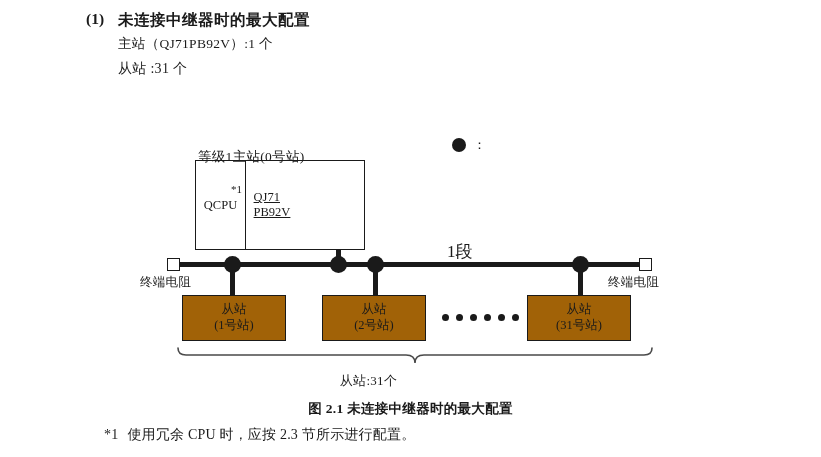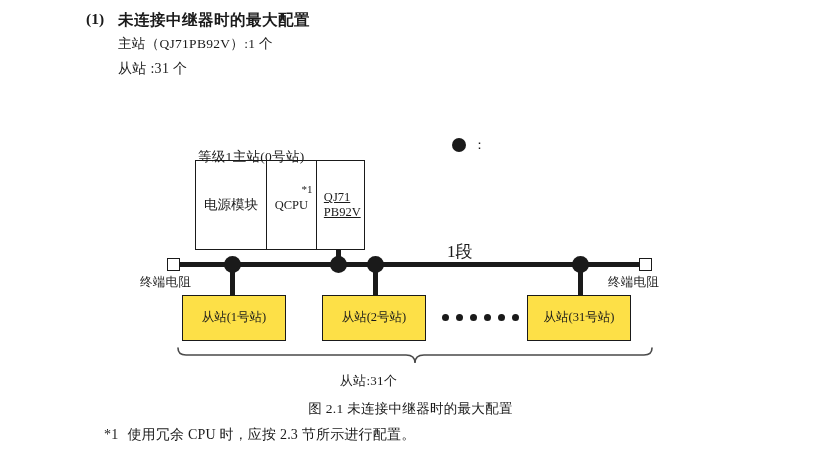--- a/index.html
+++ b/index.html
@@ -162,26 +162,26 @@
     font-size: 17px;
     white-space: nowrap;
   }
 
   
   .slave-box {
     height: 46px;
     border: 1.3px solid #1a1a1a;
     box-sizing: border-box;
     display: flex;
-    flex-direction: row;
+    flex-direction: column;
     align-items: center;
     justify-content: center;
     font-size: 12.5px;
     line-height: 1.25;
-    background: #fde047;
+    background: #a16207;
   }
   .slave-box .sb-l1, .slave-box .sb-l2 { display: block; }
   #slave-1 { left: 182px; top: 295px; width: 104px; }
   #slave-2 { left: 322px; top: 295px; width: 104px; }
   #slave-31 { left: 527px; top: 295px; width: 104px; }
 
   #ellipsis-dots {
     left: 442px; top: 314px;
     display: flex;
     gap: 7px;
@@ -206,21 +206,21 @@
     letter-spacing: 0.3px;
   }
   #brace-label span { margin-left: -4px; }
 
   
   #figure-caption {
     left: 0; top: 400px;
     width: 821px;
     text-align: center;
     font-size: 13.5px;
-    font-weight: normal;
+    font-weight: bold;
     letter-spacing: 0.3px;
   }
   #footnote {
     left: 104px; top: 426px;
     font-size: 14px;
     white-space: nowrap;
     letter-spacing: 0.2px;
   }
   #footnote .fn-mark { margin-right: 9px; }
 </style>
@@ -233,23 +233,20 @@
 <div class="abs" id="spec-slave">从站 :31 个</div>
 
 <div class="abs" id="legend">
   <span class="legend-dot"></span>
   <span class="legend-colon">：</span>
 </div>
 
 <div class="abs" id="master-caption">等级1主站(0号站)</div>
 
 <div class="abs" id="master-box">
-  <div class="cell" id="cell-power">
-    <span>电源模块</span>
-  </div>
   <div class="cell" id="cell-qcpu">
     <span class="cpu-label">QCPU</span>
     <span class="footnote-mark">*1</span>
   </div>
   <div class="cell" id="cell-pb92v">
     <span>
       <span class="pb-l1">QJ71</span>
       <span class="pb-l2">PB92V</span>
     </span>
   </div>

